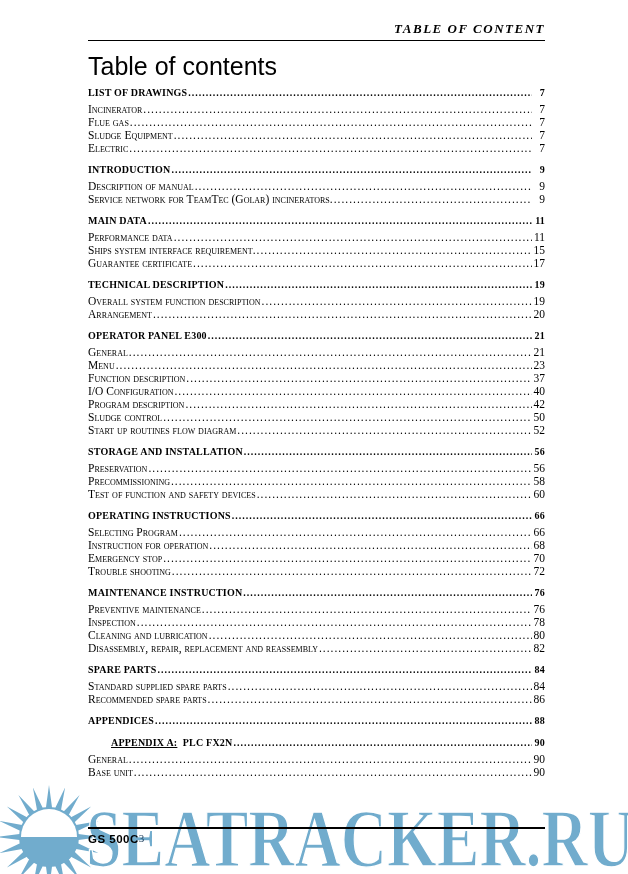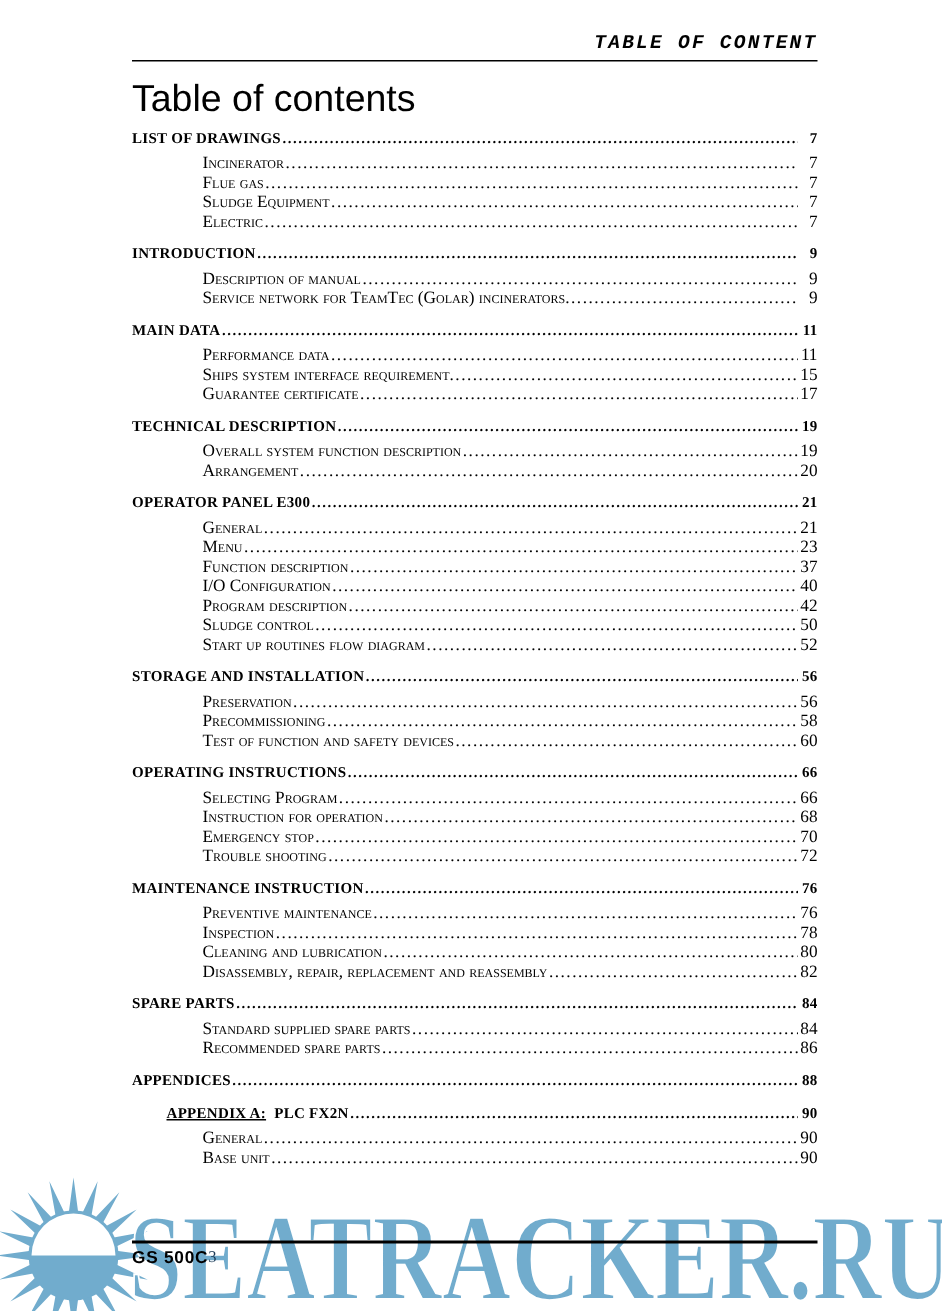--- a/index.html
+++ b/index.html
@@ -10,40 +10,39 @@
     overflow:hidden;
     font-family:"Liberation Serif", serif;
     color:#000;
   }
   
   .watermark{position:absolute;left:0;bottom:0;z-index:0;}
   
   .content{position:relative;z-index:1;padding:22px 83px 0 88px;}
   .running-header{
     text-align:right;
-    font-family:Liberation Mono, monospace;
+    font-family:Liberation Serif, serif;
     font-weight:bold;font-style:italic;
     font-size:13px;letter-spacing:1.5px;
     line-height:14px;
   }
   .header-rule{
     border:none;border-top:1.8px solid #000;
     margin:4px 0 0 0;
   }
   .page-title{
     font-family:"Liberation Sans", sans-serif;
     font-weight:normal;font-size:25px;
     margin:14px 0 9px 0;line-height:22px;
   }
   
   .toc{margin-top:6px;}
   .toc-row{
     display:flex;align-items:baseline;
     white-space:nowrap;
-    margin-left:47px;
   }
   .toc-row .lbl{flex:0 0 auto;}
   .toc-row .leader{
     flex:1 1 auto;min-width:0;overflow:hidden;
     margin:0 1px;
   }
   .toc-row .leader::after{
     content:"..................................................................................................................................................................................";
     letter-spacing:1px;
   }

